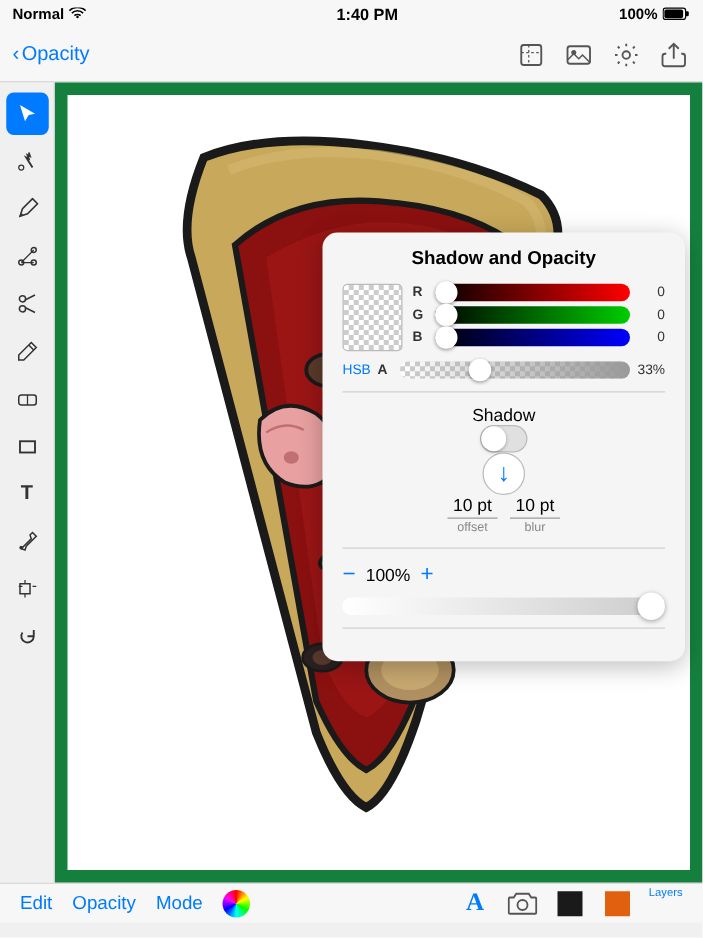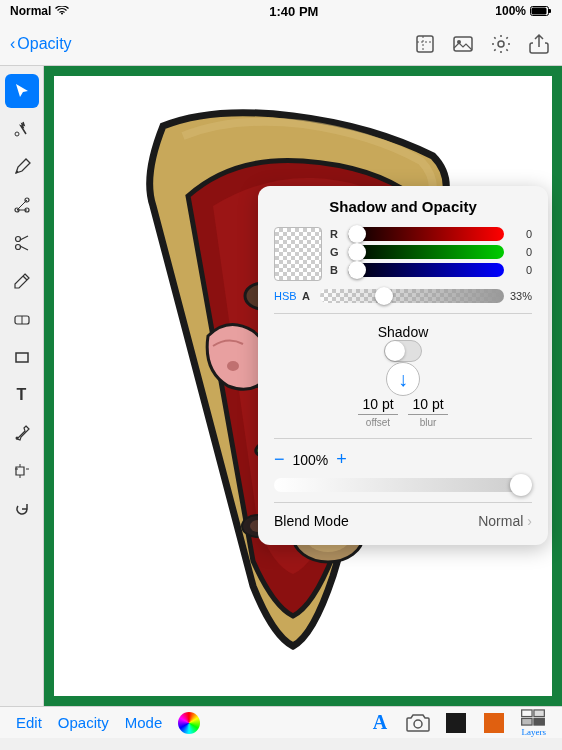--- a/index.html
+++ b/index.html
@@ -577,25 +577,20 @@
         <span class="opacity-value">100%</span>
         <span class="opacity-plus">+</span>
       </div>
 
       <div class="opacity-slider-track">
         <div class="opacity-slider-thumb"></div>
       </div>
 
       <div class="divider"></div>
 
-      <div class="blend-section">
-        <span class="blend-label">Blend Mode</span>
-        <span class="blend-value">Normal</span>
-        <span class="blend-chevron">›</span>
-      </div>
     </div>
   </div>
 </div>
 
 <div class="bottom-toolbar">
   <div class="bottom-left">
     <span class="btm-btn">Edit</span>
     <span class="btm-btn">Opacity</span>
     <span class="btm-btn">Mode</span>
 
@@ -615,21 +610,21 @@
     </div>
 
     <div class="btm-icon">
       <div class="square-fill"></div>
     </div>
 
     <div class="btm-icon">
       <div class="square-orange"></div>
     </div>
 
-    <div class="btm-icon" style="display:flex;flex-direction:column;align-items:flex-end;gap:1px;font-family:Liberation Serif, serif;">
+    <div class="btm-icon" style="display:flex;flex-direction:row;align-items:flex-start;gap:1px;">
       <svg width="26" height="18" viewBox="0 0 26 18">
         <rect x="1" y="1" width="11" height="7" stroke="#555" stroke-width="1.3" fill="none"></rect>
         <rect x="14" y="1" width="11" height="7" stroke="#555" stroke-width="1.3" fill="#ddd"></rect>
         <rect x="1" y="10" width="11" height="7" stroke="#555" stroke-width="1.3" fill="#bbb"></rect>
         <rect x="14" y="10" width="11" height="7" stroke="#555" stroke-width="1.3" fill="#555"></rect>
       </svg>
       <span style="font-size:9px;color:#007aff;">Layers</span>
     </div>
   </div>
 </div>

